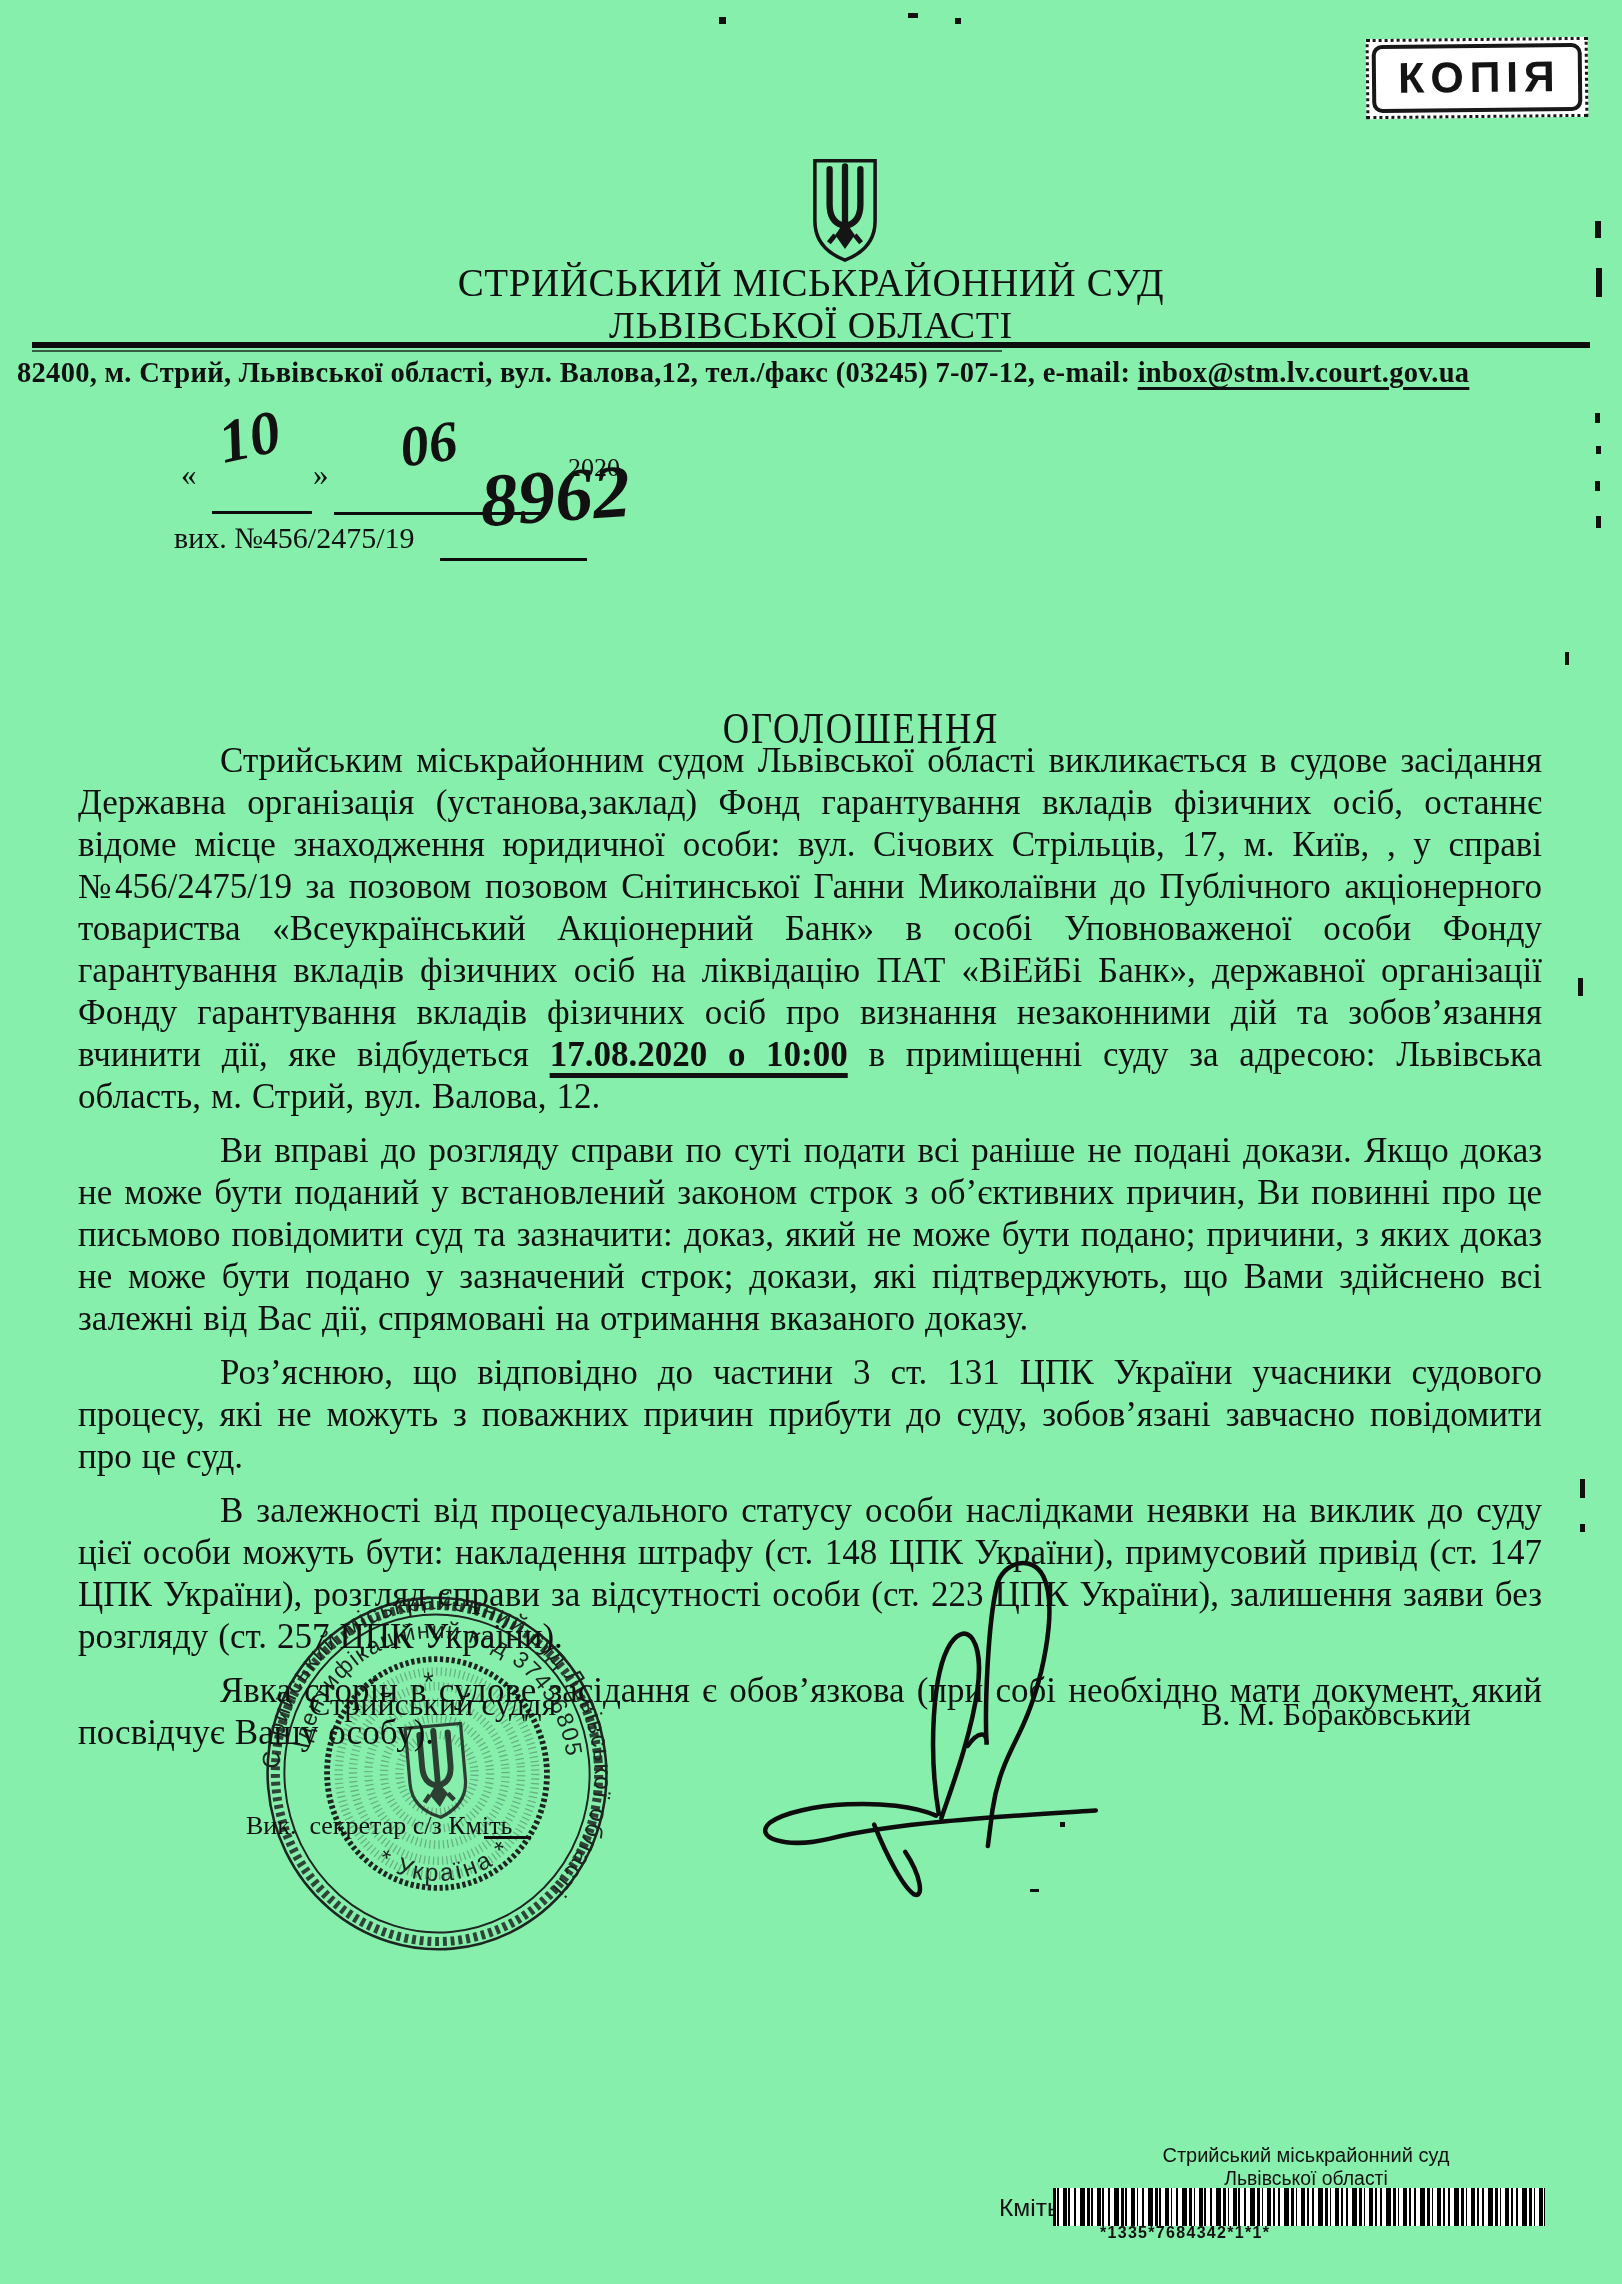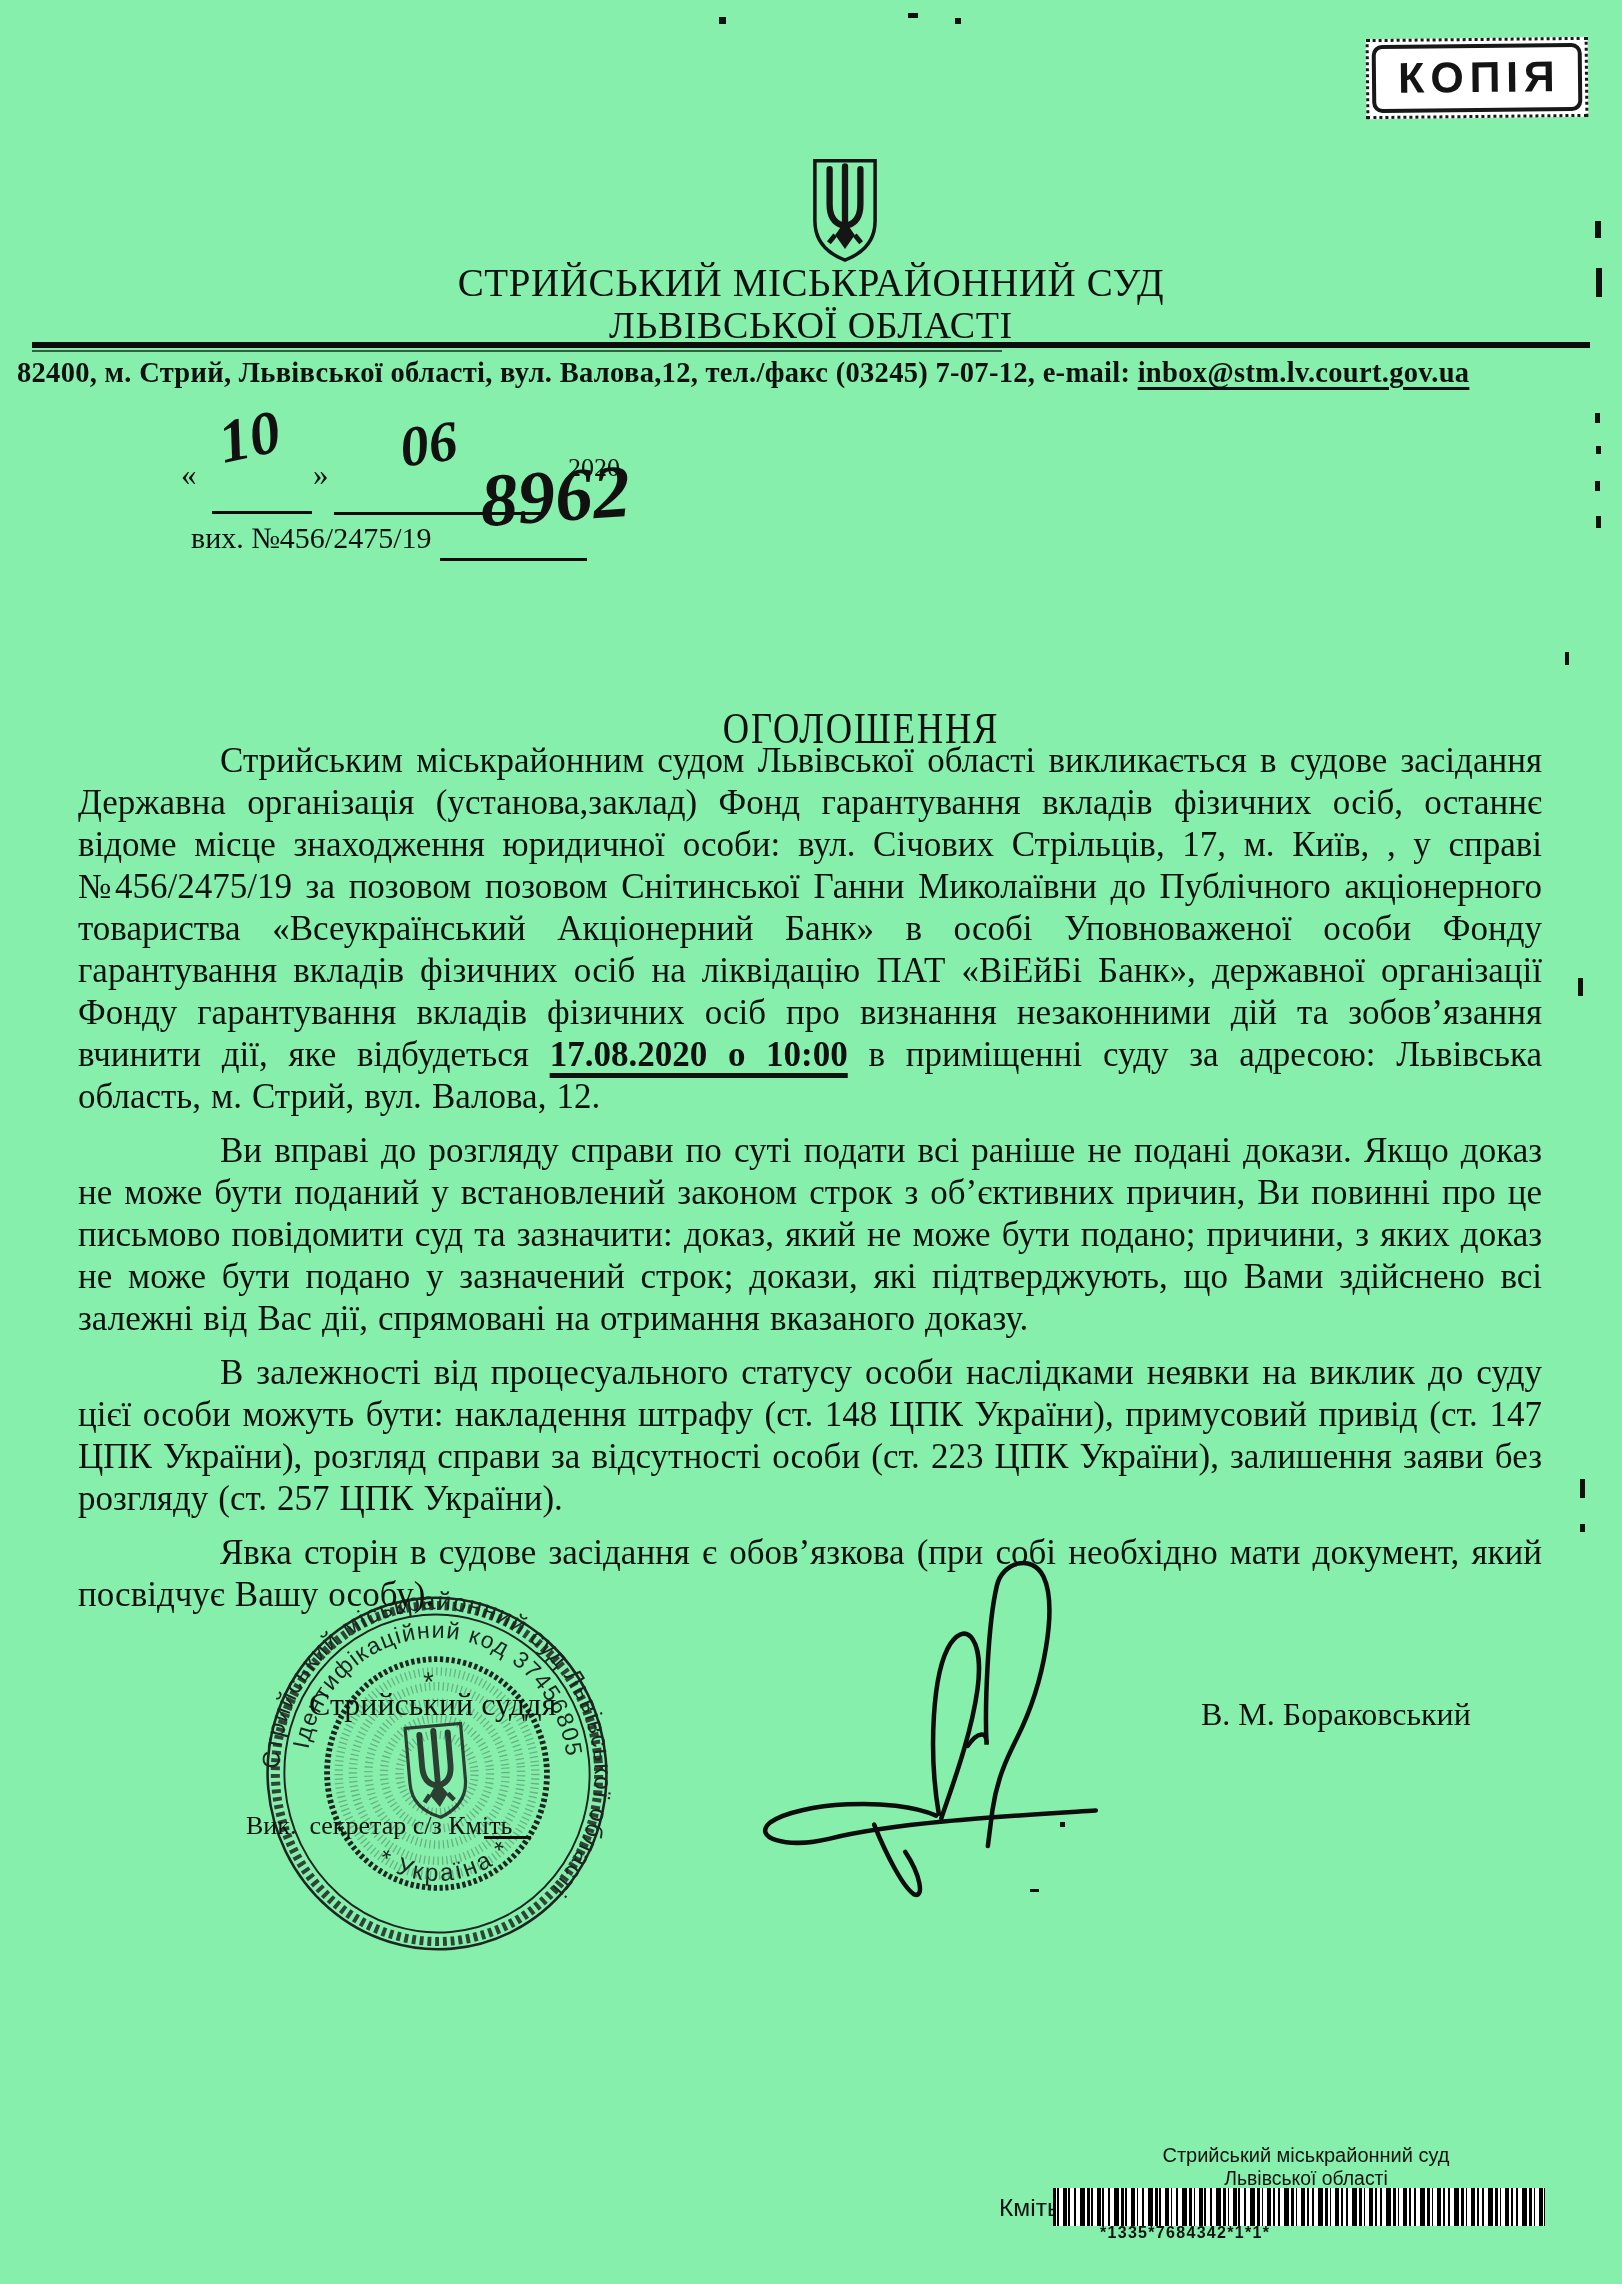--- a/index.html
+++ b/index.html
@@ -93,31 +93,32 @@
 
   <div class="abs addr"><span>82400, м. Стрий, Львівської області, вул. Валова,12, тел./факс (03245) 7-07-12, e-mail: </span><span class="email">inbox@stm.lv.court.gov.ua</span></div>
 
   <div class="abs typed" style="left:181px; top:457px;">«</div>
   <div class="abs hand" style="left:219px; top:402px; font-size:61px; transform:rotate(-12deg);">10</div>
   <div class="abs typed" style="left:313px; top:457px;">»</div>
   <div class="abs hline" style="left:212px; top:511px; width:100px;"></div>
   <div class="abs hline" style="left:334px; top:512px; width:207px;"></div>
   <div class="abs hand" style="left:400px; top:411px; font-size:57px; transform:rotate(-8deg);">06</div>
   <div class="abs typed" style="left:546px; top:453px; font-size:26px;margin-left:22px;">2020</div>
-  <div class="abs typed" style="left:191px; top:521px; font-size:30px;">вих. №456/2475/19</div>
+  <div class="abs typed" style="left:174px; top:521px; font-size:30px;">вих. №456/2475/19</div>
   <div class="abs hand" style="left:480px; top:453px; font-size:75px; transform:rotate(-4deg);">8962</div>
   <div class="abs hline" style="left:440px; top:558px; width:147px;"></div>
 
   <div class="abs doc-title">
     <span>ОГОЛОШЕННЯ</span>
   </div>
 
   <div class="abs body-text">
     <p><span>Стрийським міськрайонним судом Львівської області викликається в судове засідання Державна організація (установа,заклад) Фонд гарантування вкладів фізичних осіб, останнє відоме місце знаходження юридичної особи: вул. Січових Стрільців, 17,  м. Київ,  , у справі №456/2475/19 за позовом позовом Снітинської Ганни Миколаївни до Публічного акціонерного товариства «Всеукраїнський Акціонерний Банк» в особі Уповноваженої особи Фонду гарантування вкладів фізичних осіб на ліквідацію ПАТ «ВіЕйБі Банк», державної організації Фонду гарантування вкладів фізичних осіб про визнання незаконними дій та зобов’язання вчинити дії, яке відбудеться </span><span class="dt">17.08.2020  о  10:00</span><span> в приміщенні суду за адресою: Львівська область, м. Стрий, вул. Валова, 12.</span></p>
     <p>Ви вправі до розгляду справи по суті подати всі раніше не подані докази. Якщо доказ не може бути поданий у встановлений законом строк з об’єктивних причин, Ви повинні про це письмово повідомити суд та зазначити: доказ, який не може бути подано; причини, з яких доказ не може бути подано у зазначений строк; докази, які підтверджують, що Вами здійснено всі залежні від Вас дії, спрямовані на отримання вказаного доказу.</p>
+    <p>Роз’яснюю, що відповідно до частини 3 ст. 131 ЦПК України учасники судового процесу, які не можуть з поважних причин прибути до суду, зобов’язані завчасно повідомити про це суд.</p>
     <p>В залежності від процесуального статусу особи наслідками неявки на виклик до суду цієї особи можуть бути: накладення штрафу (ст. 148 ЦПК України), примусовий привід (ст. 147 ЦПК України), розгляд справи за відсутності особи (ст. 223 ЦПК України), залишення заяви без розгляду (ст. 257 ЦПК України).</p>
     <p>Явка сторін в судове засідання є обов’язкова (при собі необхідно мати документ, який посвідчує Вашу особу).</p>
   </div>
 
   <div class="abs judge-label">Стрийський суддя</div>
   <div class="abs judge-name">В. М. Бораковський</div>
   <div class="abs clerk-line">Вик.  секретар с/з Кміть</div>
   <div class="abs hline" style="left:484px; top:1836px; width:47px; height:2.6px;"></div>
 
   <svg class="abs" style="left:679px; top:1539px; z-index:4;" width="420" height="362" viewBox="0 0 650 560">

